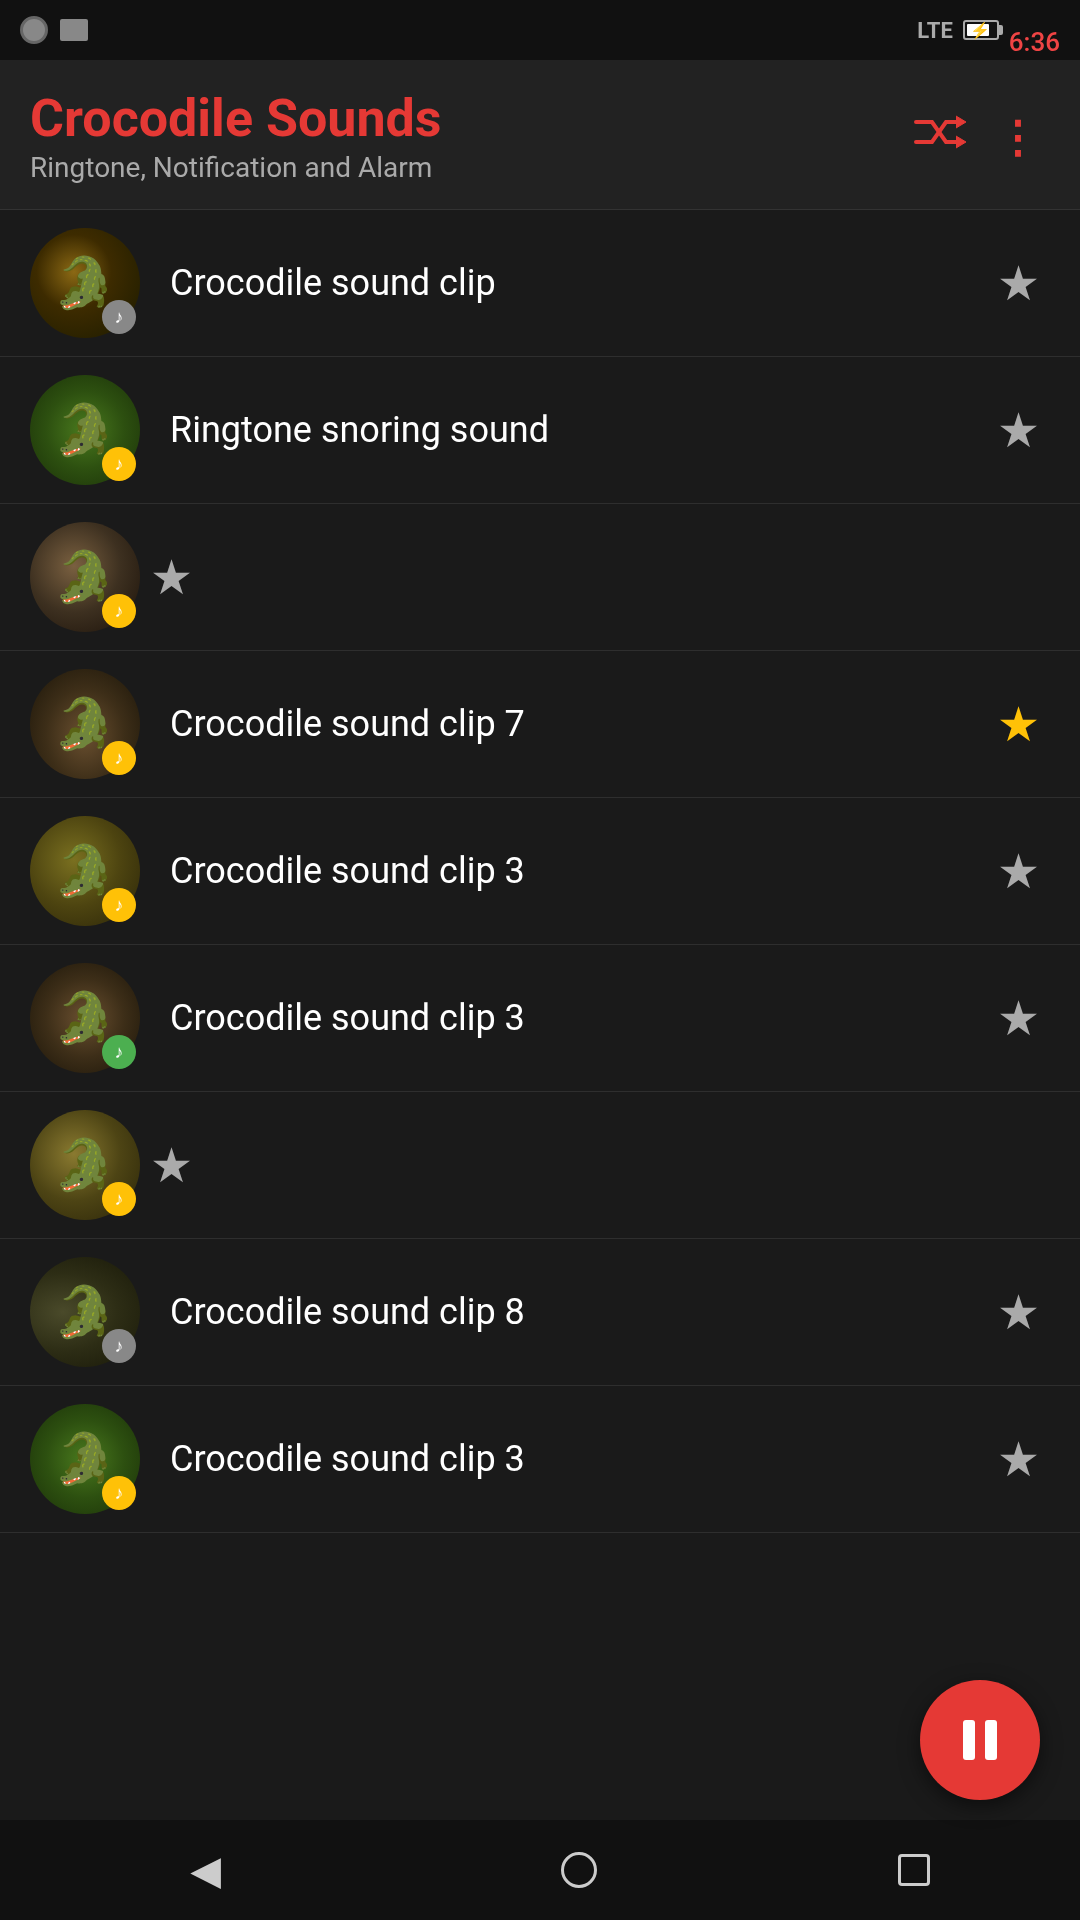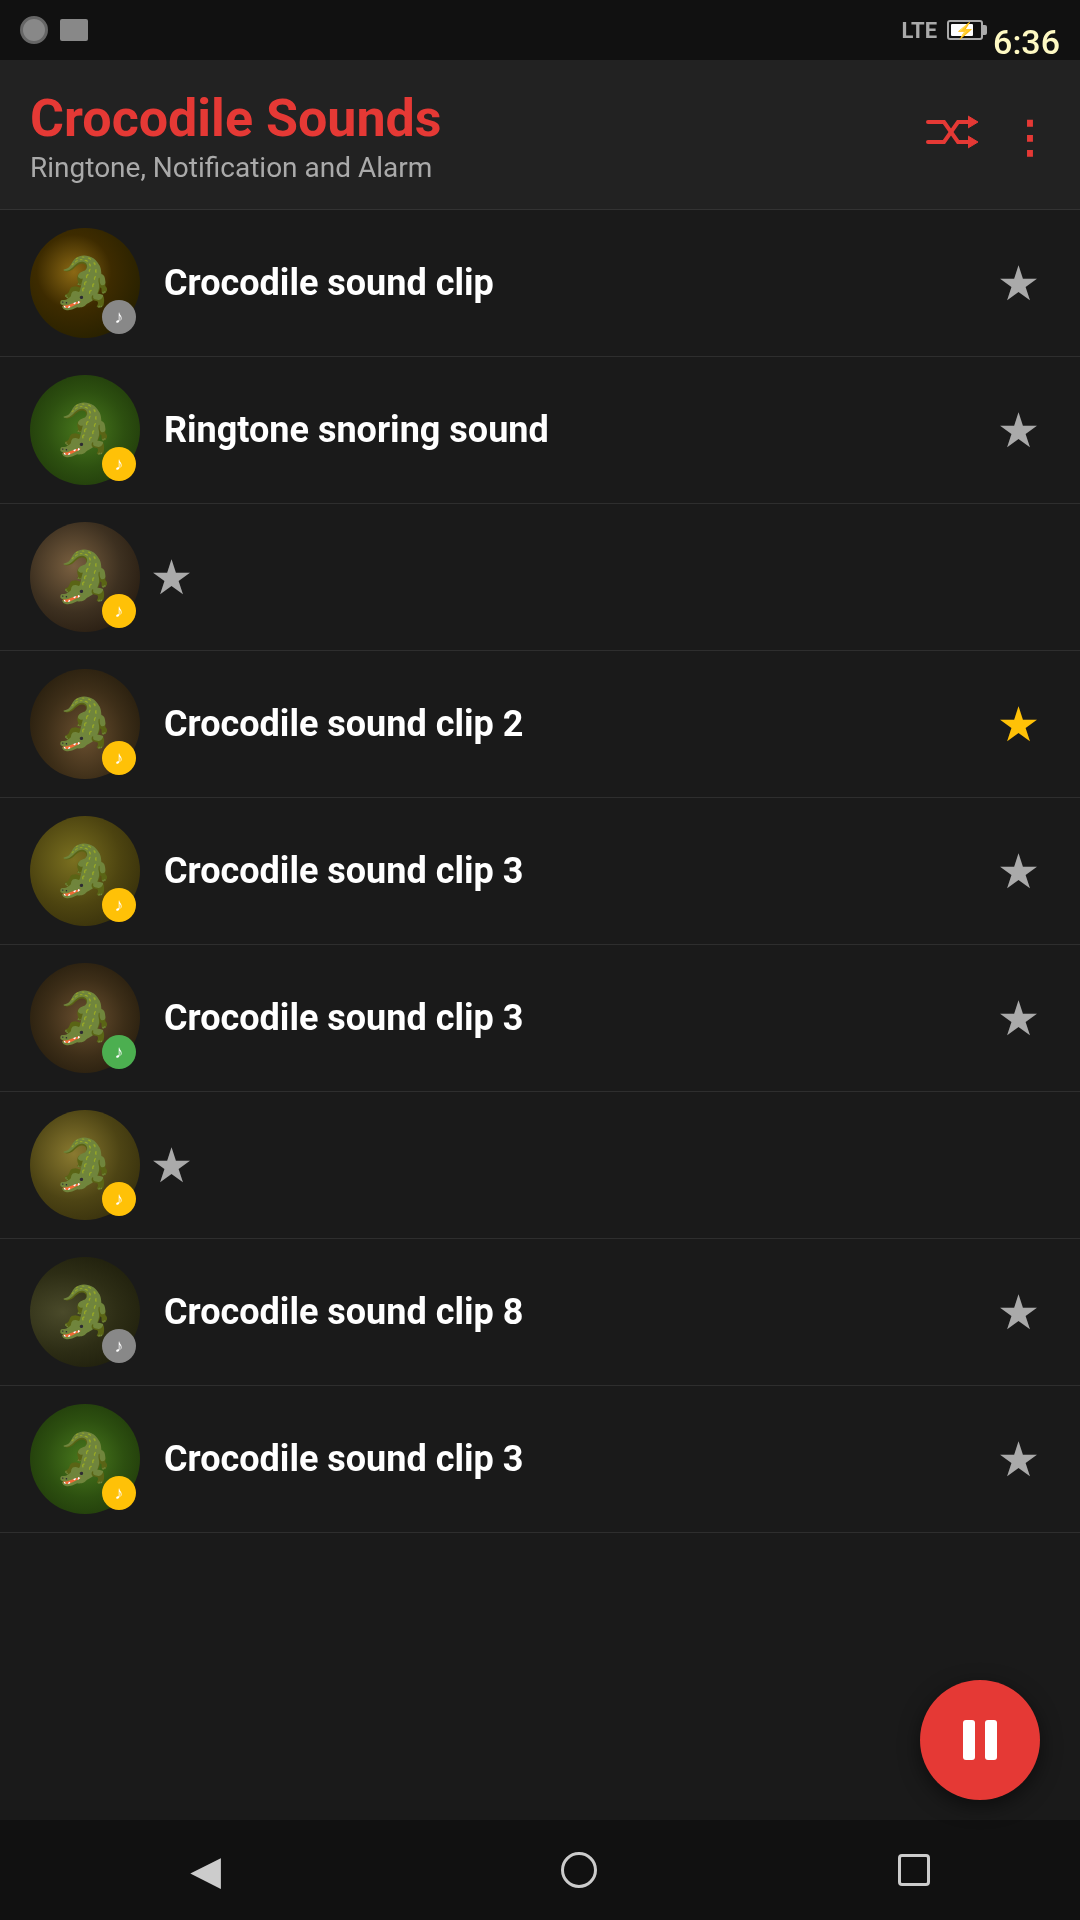--- a/index.html
+++ b/index.html
@@ -27,23 +27,23 @@
       display: flex;
       align-items: center;
       gap: 12px;
     }
     .status-bar-right {
       display: flex;
       align-items: center;
       gap: 10px;
     }
     .status-time {
-      font-size: 34px;
+      font-size: 26px;
       font-weight: 500;
-      color: #fef9c3;
+      color: #ef4444;
       margin-top: 23px;
     }
     .record-dot {
       width: 28px;
       height: 28px;
       background: #888;
       border-radius: 50%;
       border: 3px solid #666;
     }
     .sim-icon {
@@ -89,21 +89,21 @@
       font-size: 16px;
       color: #111;
       left: 50%;
       top: 50%;
       transform: translate(-50%, -50%);
     }
 
     
     .app-header {
       background: #222222;
-      padding: 30px 30px 25px 30px;
+      padding: 30px 42px 25px 30px;
       display: flex;
       align-items: center;
       justify-content: space-between;
       border-bottom: 1px solid #333;
     }
     .app-header-left {}
     .app-title {
       font-size: 52px;
       font-weight: 700;
       color: #e53935;
@@ -199,22 +199,22 @@
     }
 
     .badge-yellow { background: #ffc107; }
     .badge-green { background: #4caf50; }
     .badge-gray { background: #888888; }
 
     .sound-name {
       flex: 1;
       font-size: 36px;
       color: #ffffff;
-      padding: 0 24px;
-      font-weight: 700;
+      padding: 0 30px;
+      font-weight: 400;
     }
 
     .star-btn {
       font-size: 48px;
       color: #aaaaaa;
       cursor: pointer;
       padding: 10px;
     }
 
     .star-btn.starred {
@@ -364,21 +364,21 @@
   </div>
     <div class="sound-item">
     <div class="thumbnail-wrapper">
       <div class="thumbnail thumb-4">
         <div class="thumb-croc">🐊</div>
       </div>
       <div class="music-badge badge-yellow">
         <span style="font-size:18px;">♪</span>
       </div>
     </div>
-    <div class="sound-name">Crocodile sound clip 2</div>
+    <div class="sound-name">Crocodile sound clip 7</div>
     <div class="star-btn starred">★</div>
   </div>
     <div class="sound-item">
     <div class="thumbnail-wrapper">
       <div class="thumbnail thumb-5">
         <div class="thumb-croc">🐊</div>
       </div>
       <div class="music-badge badge-yellow">
         <span style="font-size:18px;">♪</span>
       </div>

